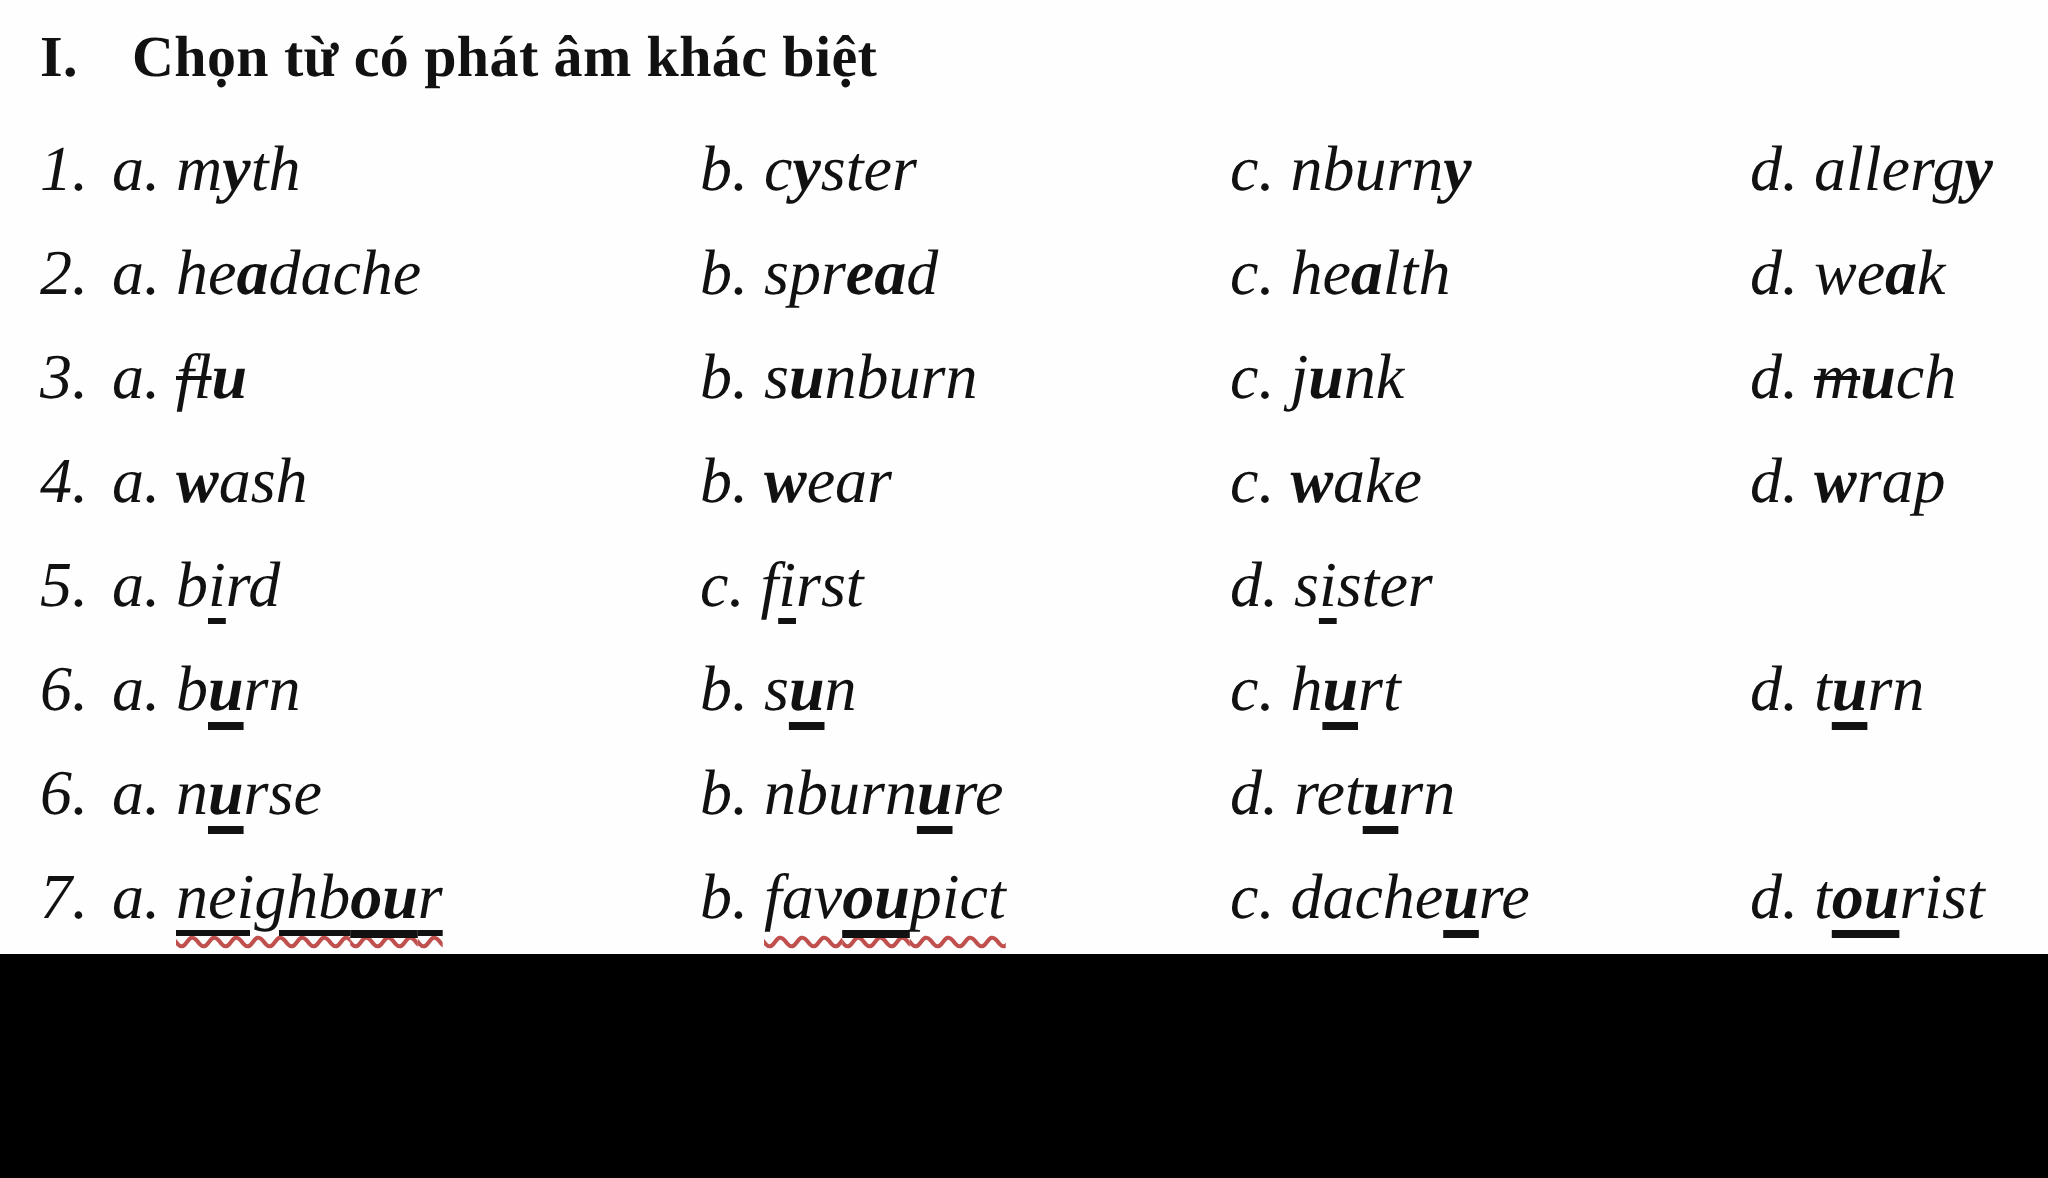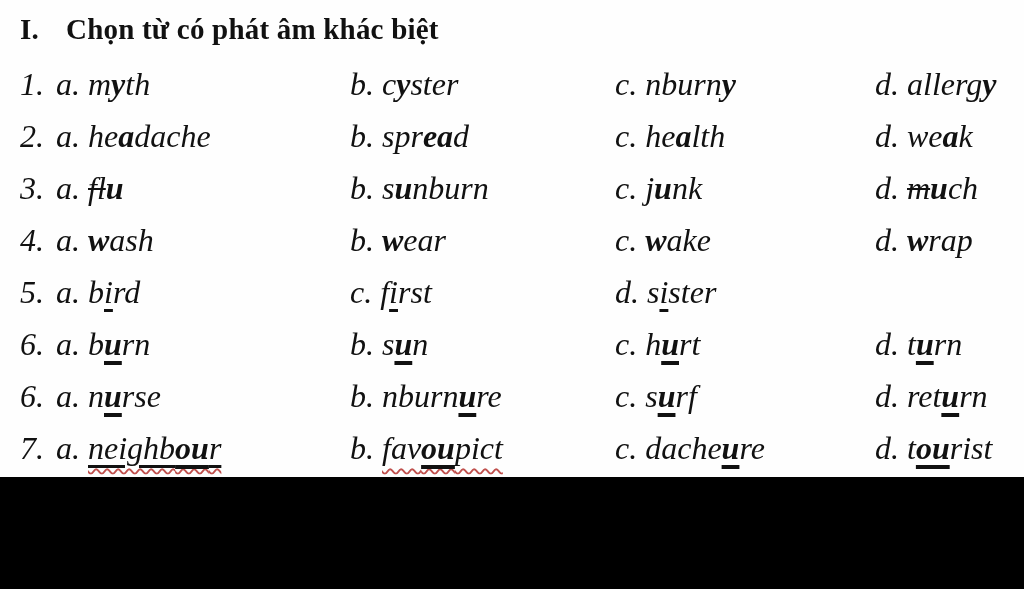--- a/index.html
+++ b/index.html
@@ -104,21 +104,20 @@
         </div>
         <div class="row">
           <span class="cell"><span class="qnum">6. </span><span>a. </span><span><span><span class="">b</span></span><span><span class="b u">u</span></span><span><span class="">rn</span></span></span></span>
           <span class="cell"><span>b. </span><span><span><span class="">s</span></span><span><span class="b u">u</span></span><span><span class="">n</span></span></span></span>
           <span class="cell"><span>c. </span><span><span><span class="">h</span></span><span><span class="b u">u</span></span><span><span class="">rt</span></span></span></span>
           <span class="cell"><span>d. </span><span><span><span class="">t</span></span><span><span class="b u">u</span></span><span><span class="">rn</span></span></span></span>
         </div>
         <div class="row">
           <span class="cell"><span class="qnum">6. </span><span>a. </span><span><span><span class="">n</span></span><span><span class="b u">u</span></span><span><span class="">rse</span></span></span></span>
           <span class="cell"><span>b. </span><span><span><span class="">nburn</span></span><span><span class="b u">u</span></span><span><span class="">re</span></span></span></span>
-          <span class="cell"><span>c. </span><span><span><span class="">s</span></span><span><span class="b u">u</span></span><span><span class="">rf</span></span></span></span>
           <span class="cell"><span>d. </span><span><span><span class="">ret</span></span><span><span class="b u">u</span></span><span><span class="">rn</span></span></span></span>
         </div>
         <div class="row">
           <span class="cell"><span class="qnum">7. </span><span>a. </span><span><span class="wavy"><span class="u">neighb</span></span><span class="wavy"><span class="b u">ou</span></span><span class="wavy"><span class="u">r</span></span></span></span>
           <span class="cell"><span>b. </span><span><span class="wavy"><span class="">fav</span></span><span class="wavy"><span class="b u">ou</span></span><span class="wavy"><span class="">pict</span></span></span></span>
           <span class="cell"><span>c. </span><span><span><span class="">dache</span></span><span><span class="b u">u</span></span><span><span class="">re</span></span></span></span>
           <span class="cell"><span>d. </span><span><span><span class="">t</span></span><span><span class="b u">ou</span></span><span><span class="">rist</span></span></span></span>
         </div>
       </div>
   </div>

